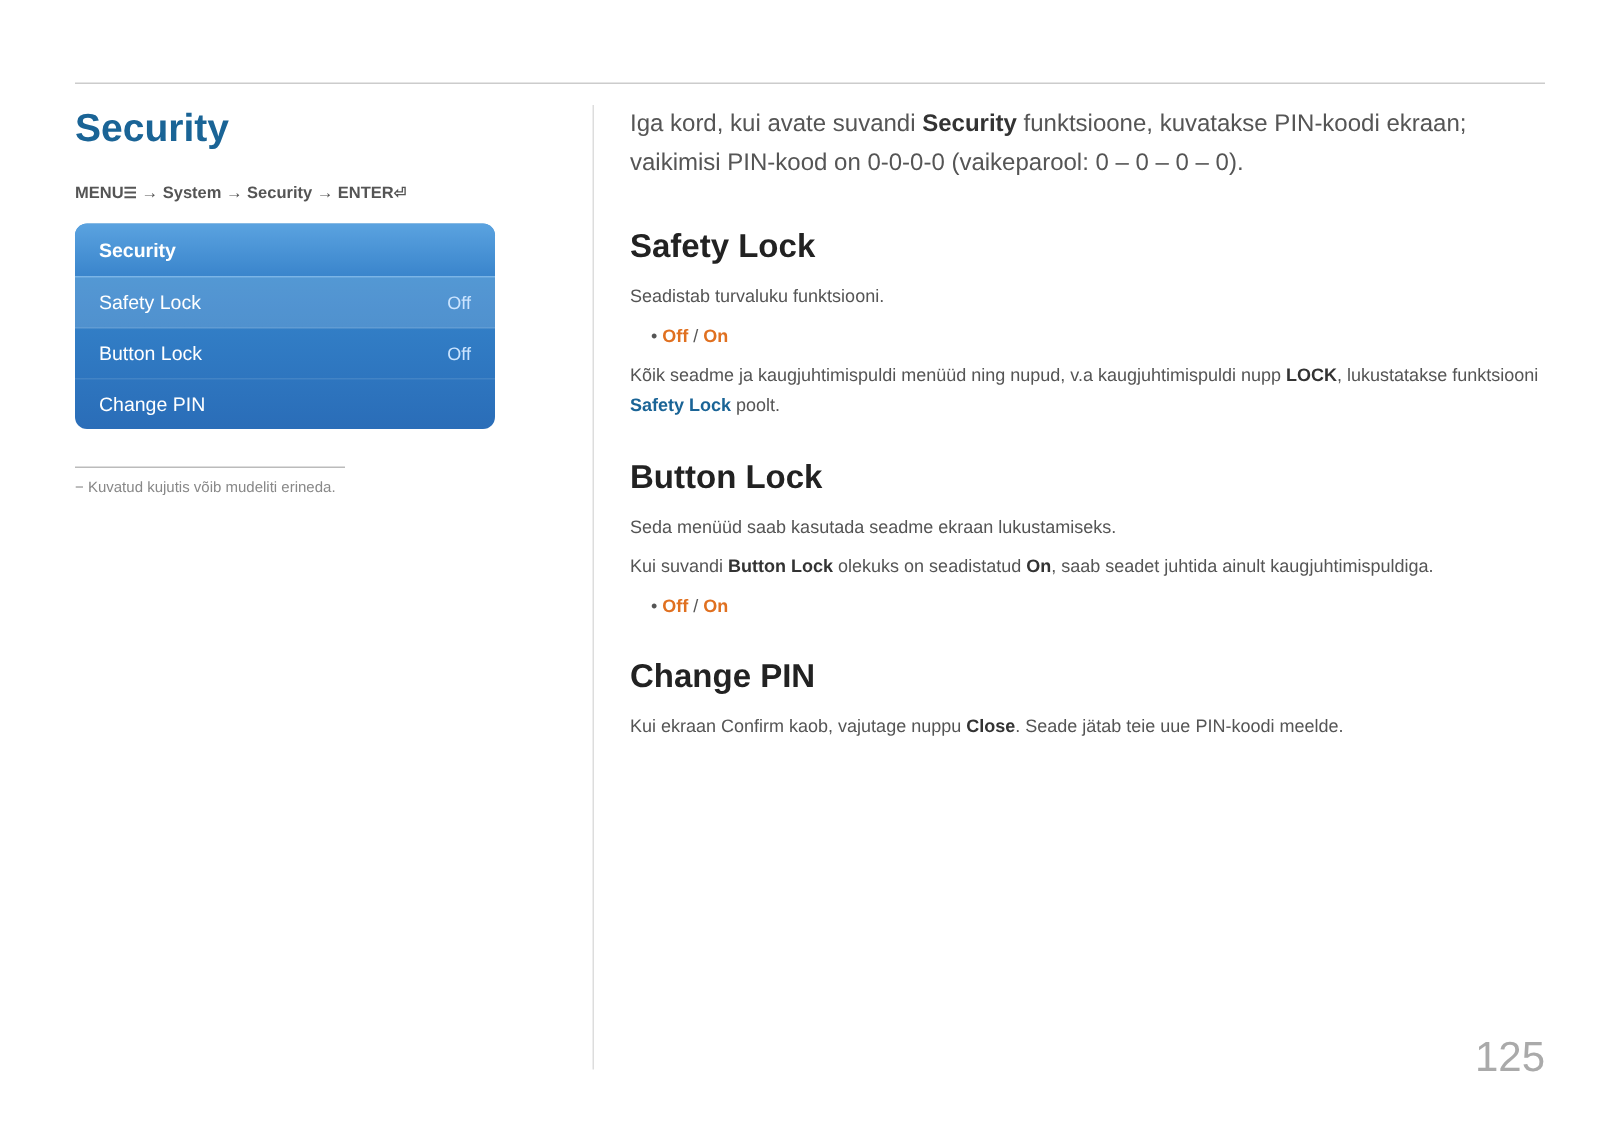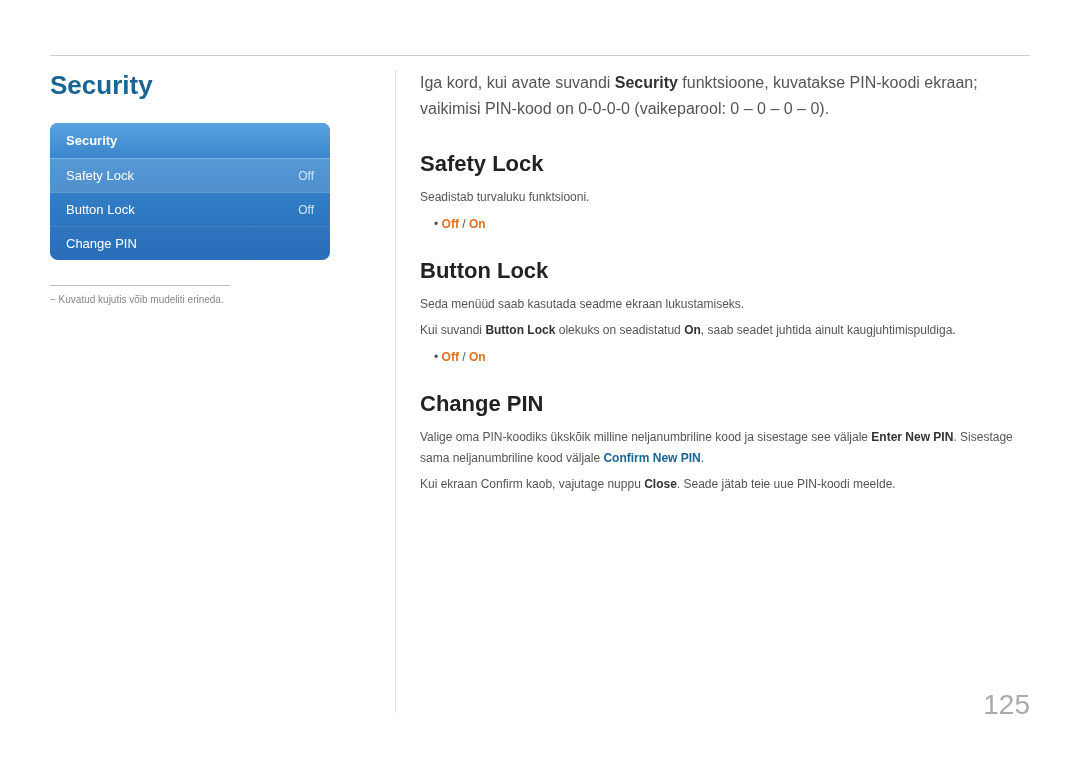--- a/index.html
+++ b/index.html
@@ -188,20 +188,23 @@
   </style>
 </head>
 <body>
 
 <div class="page-container">
   <div class="top-line"></div>
 
   <div class="left-col">
     <div class="page-title">Security</div>
 
+    <div class="breadcrumb">
+      MENU<span style="font-size:10px;">☰</span> → System → Security → ENTER<span style="font-size:10px;">⏎</span>
+    </div>
 
     <div class="menu-panel">
       <div class="menu-panel-title">Security</div>
       <div class="menu-item selected">
         <span>Safety Lock</span>
         <span class="item-value">Off</span>
       </div>
       <div class="menu-item">
         <span>Button Lock</span>
         <span class="item-value">Off</span>
@@ -222,43 +225,43 @@
       Iga kord, kui avate suvandi <span class="highlight-bold">Security</span> funktsioone, kuvatakse PIN-koodi ekraan; vaikimisi PIN-kood on 0-0-0-0 (vaikeparool: 0 ‒ 0 ‒ 0 ‒ 0).
     </div>
 
     <div class="section">
       <div class="section-title">Safety Lock</div>
       <div class="section-body">
         <p>Seadistab turvaluku funktsiooni.</p>
         <div class="bullet">
           <span class="highlight-orange">Off</span> / <span class="highlight-orange">On</span>
         </div>
+        <p>
+          Kõik seadme ja kaugjuhtimispuldi menüüd ning nupud, v.a kaugjuhtimispuldi nupp <span class="highlight-bold">LOCK</span>, lukustatakse funktsiooni <span class="highlight-blue">Safety Lock</span> poolt.
+        </p>
       </div>
     </div>
 
     <div class="section">
       <div class="section-title">Button Lock</div>
       <div class="section-body">
         <p>Seda menüüd saab kasutada seadme ekraan lukustamiseks.</p>
         <p>
           Kui suvandi <span class="highlight-bold">Button Lock</span> olekuks on seadistatud <span class="highlight-bold">On</span>, saab seadet juhtida ainult kaugjuhtimispuldiga.
         </p>
         <div class="bullet">
           <span class="highlight-orange">Off</span> / <span class="highlight-orange">On</span>
         </div>
       </div>
     </div>
 
     <div class="section">
       <div class="section-title">Change PIN</div>
       <div class="section-body">
         <p>
-          Valige oma PIN-koodiks ükskõik milline neljanumbriline kood ja sisestage see väljale <span class="highlight-bold">Enter New PIN</span>. Sisestage sama neljanumbriline kood väljale <span class="highlight-blue">Confirm New PIN</span>.
-        </p>
-        <p>
           Kui ekraan Confirm kaob, vajutage nuppu <span class="highlight-bold">Close</span>. Seade jätab teie uue PIN-koodi meelde.
         </p>
       </div>
     </div>
   </div>
 
   <div class="page-number">125</div>
 </div>
 
 </body></html>

